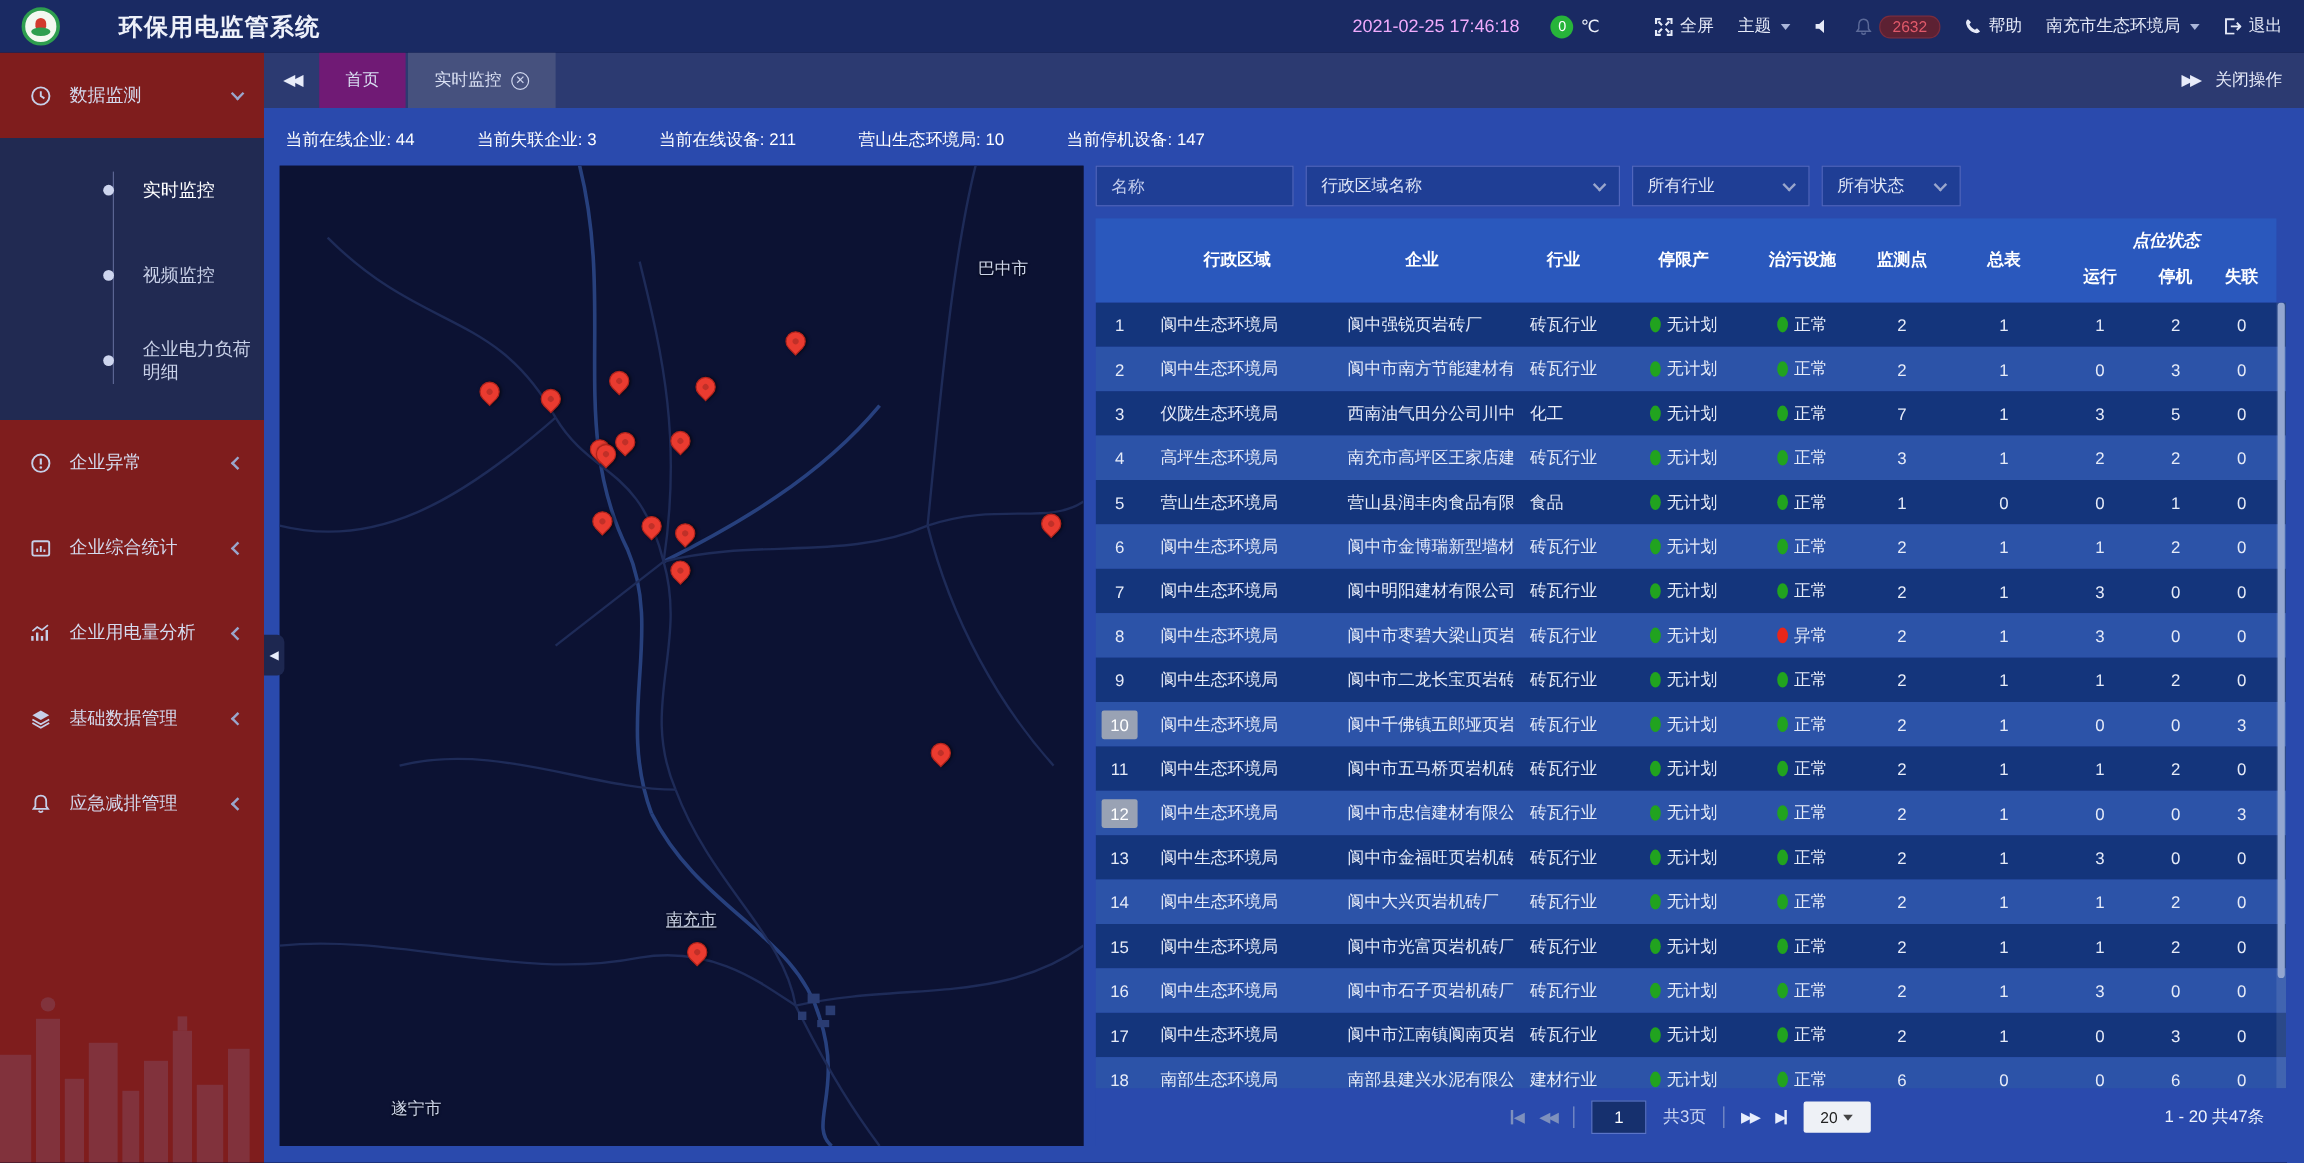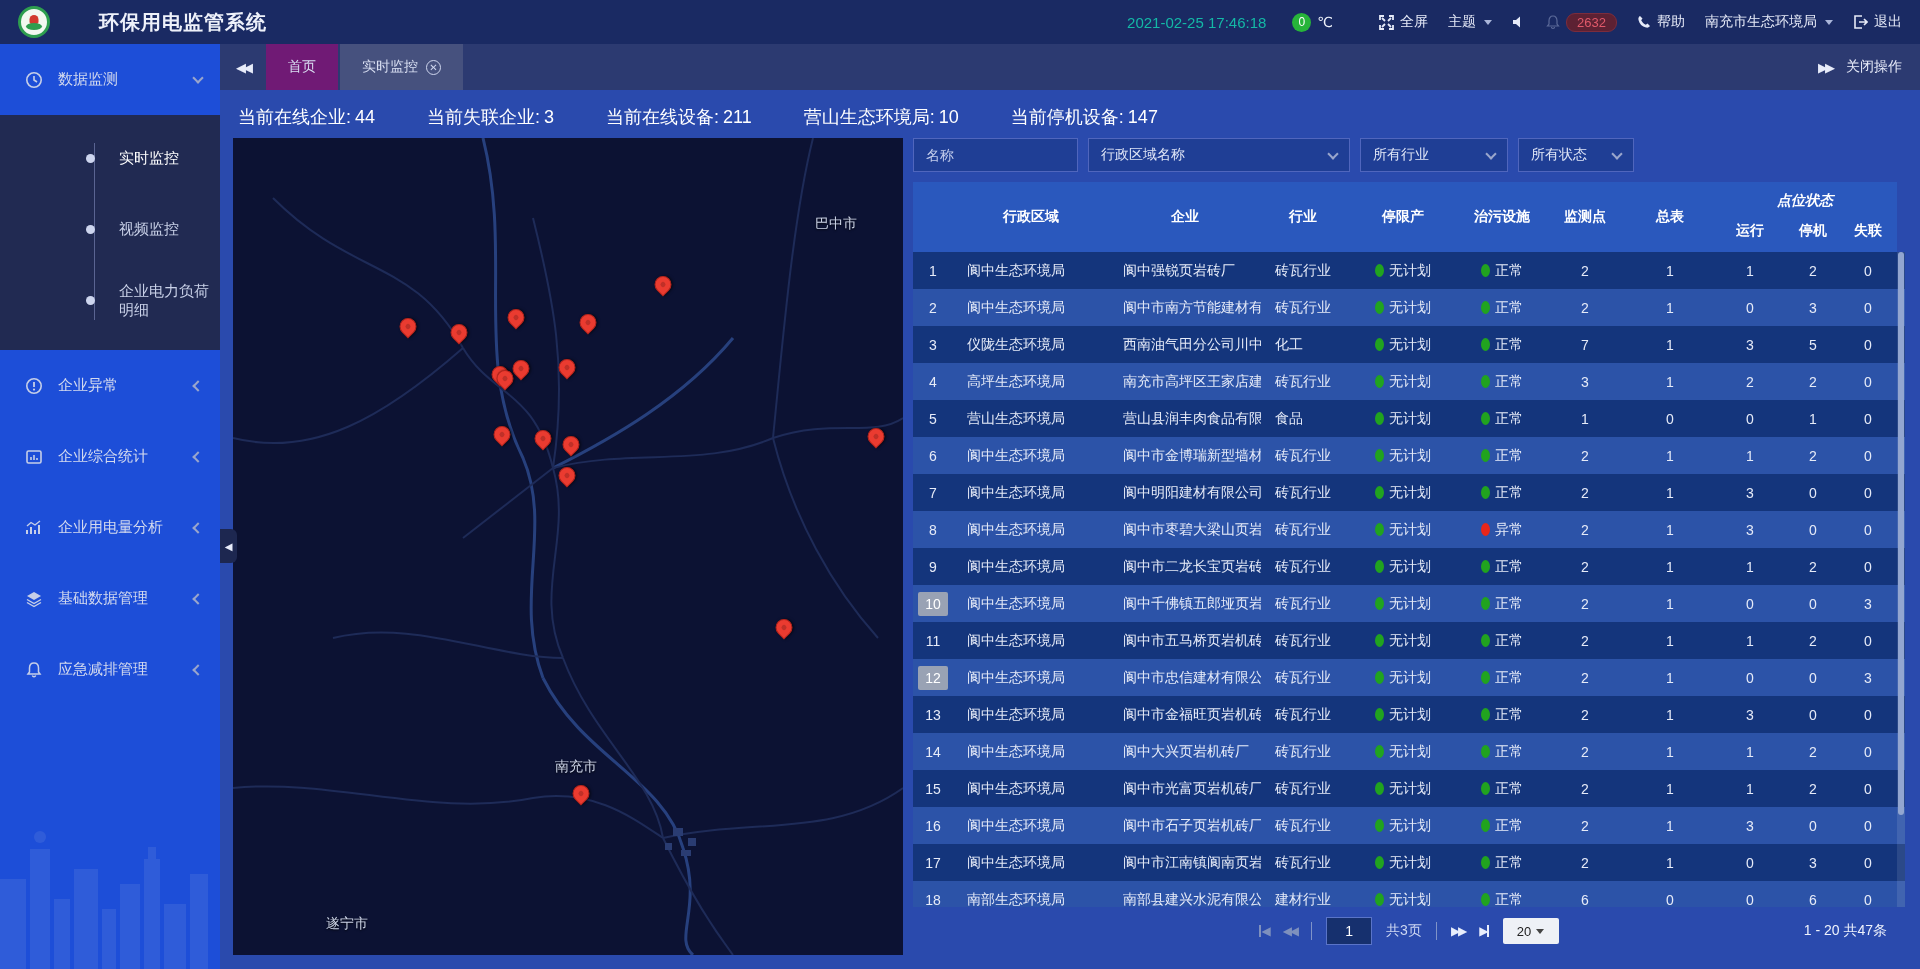--- a/index.html
+++ b/index.html
@@ -12,37 +12,37 @@
     padding:0 18px; color:#eef1fa; flex:0 0 44px; }
   .brand { display:flex; align-items:center; gap:12px; }
   .logo { width:32px; height:32px; border-radius:50%; background:#f2f8f0;
     border:3px solid #2e9e4f; position:relative; overflow:hidden; }
   .logo i { position:absolute; left:50%; top:6px; width:9px; height:9px; background:#d23a2e;
     border-radius:50% 50% 2px 2px; transform:translateX(-50%); }
   .logo b { position:absolute; left:50%; bottom:5px; width:16px; height:7px; background:#2e9e4f;
     border-radius:50%; transform:translateX(-50%); }
   .app-title { font-size:20px; font-weight:bold; letter-spacing:1px;margin-left:37px; }
   .top-right { margin-left:auto; display:flex; align-items:center; gap:20px; font-size:14px; }
-  .datetime { font-size:15px; color:#14b8a6; margin-right:6px; }
+  .datetime { font-size:15px; color:#f0abfc; margin-right:6px; }
   .temp { display:flex; align-items:center; gap:6px; margin-right:26px; }
   .temp-circle { width:19px; height:19px; border-radius:50%; background:#27b43a; color:#fff;
     font-size:12px; display:flex; align-items:center; justify-content:center; }
   .hbtn { display:flex; align-items:center; gap:6px; cursor:pointer; color:#e6eaf8; }
   .hbtn svg { display:block; }
   .caret { width:0; height:0; border-left:4px solid transparent; border-right:4px solid transparent;
     border-top:5px solid #aab6da; margin-left:2px; }
   .badge-pill { background:#5d2133; border:1px solid #7c2c3c; color:#e0596a; font-size:13px;
     padding:1px 10px; border-radius:9px; }
   .bell { opacity:.45; }
 
   
   .main { flex:1; display:flex; min-height:0; }
 
   
-  .sidebar { width:220px; flex:0 0 220px; background:#1d4ed8; color:#d4daee; position:relative; overflow:hidden; }
+  .sidebar { width:220px; flex:0 0 220px; background:#7f1d1d; color:#d4daee; position:relative; overflow:hidden; }
   .menu-row { height:71px; display:flex; align-items:center; padding:0 18px 0 24px; gap:14px;
     font-size:15px; cursor:pointer; }
   .menu-row .mi { width:20px; display:flex; justify-content:center; }
   .menu-row .chev { margin-left:auto; }
   .chev-left { width:8px; height:8px; border-left:2px solid #9aa6cc; border-bottom:2px solid #9aa6cc;
     transform:rotate(45deg); }
   .chev-down { width:8px; height:8px; border-left:2px solid #9aa6cc; border-bottom:2px solid #9aa6cc;
     transform:rotate(-45deg); margin-top:-4px; }
   .submenu { background:#212a52; padding:8px 0 14px 0; position:relative; }
   .submenu .line { position:absolute; left:94px; top:28px; bottom:30px; width:1px; background:#5a6492; }
@@ -62,21 +62,21 @@
   .tab { display:flex; align-items:center; gap:8px; padding:0 22px; background:#701a75;
     margin-right:2px; cursor:pointer; }
   .tab.active { background:#46517e; }
   .tab-close { width:15px; height:15px; border:1px solid #cfd6ee; border-radius:50%; font-size:10px;
     display:flex; align-items:center; justify-content:center; color:#cfd6ee; }
   .tabbar-right { margin-left:auto; display:flex; align-items:center; gap:14px; padding-right:18px; }
   .close-ops { cursor:pointer; color:#e8ecfa; }
 
   .workspace { flex:1; background:#2a4aad; display:flex; flex-direction:column; min-height:0; }
   .statsbar { height:48px; flex:0 0 48px; display:flex; align-items:center; gap:52px;
-    padding:6px 0 0 18px; color:#ffffff; font-size:18px; }
+    padding:6px 0 0 18px; color:#ffffff; font-size:14px; }
   .stat b { font-weight:normal; margin-left:4px; }
 
   .panels { flex:1; display:flex; padding:0 15px 14px 13px; gap:10px; min-height:0; position:relative; }
 
   
   .map { width:670px; flex:0 0 670px; background:#0c1233; position:relative; overflow:hidden; }
   .map svg.roads { position:absolute; inset:0; }
   .city-label { position:absolute; transform:translate(-50%,-50%); color:#cdd5e8; font-size:14px;
     text-shadow:0 1px 2px rgba(0,0,0,.8); white-space:nowrap; }
   .pin { position:absolute; width:17px; height:17px; background:#ea3b30; border:1px solid #b3241c;
@@ -359,21 +359,21 @@
               </g>
               <g fill="#2a3c72">
                 <rect x="440" y="690" width="10" height="8"></rect>
                   <rect x="455" y="700" width="8" height="8"></rect>
                 <rect x="432" y="705" width="7" height="7"></rect>
                   <rect x="448" y="712" width="10" height="6"></rect>
               </g>
             </svg>
             <div id="map-cities">
                 <div class="city-label" style="left: 90%; top: 10.5%;">巴中市</div>
-                <div class="city-label" style="left: 51.2%; top: 77%;">南充市</div>
+                <div class="city-label" style="left: 51.2%; top: 77%; text-decoration: underline;">南充市</div>
                 <div class="city-label" style="left: 17%; top: 96.2%;">遂宁市</div>
               </div>
             <div id="map-pins">
                 <div class="pin" style="left: 64.2%; top: 19%;"></div>
                 <div class="pin" style="left: 26.1%; top: 24.1%;"></div>
                 <div class="pin" style="left: 33.8%; top: 24.9%;"></div>
                 <div class="pin" style="left: 42.2%; top: 23%;"></div>
                 <div class="pin" style="left: 53%; top: 23.6%;"></div>
                 <div class="pin" style="left: 39.9%; top: 30%;"></div>
                 <div class="pin" style="left: 40.6%; top: 30.5%;"></div>

